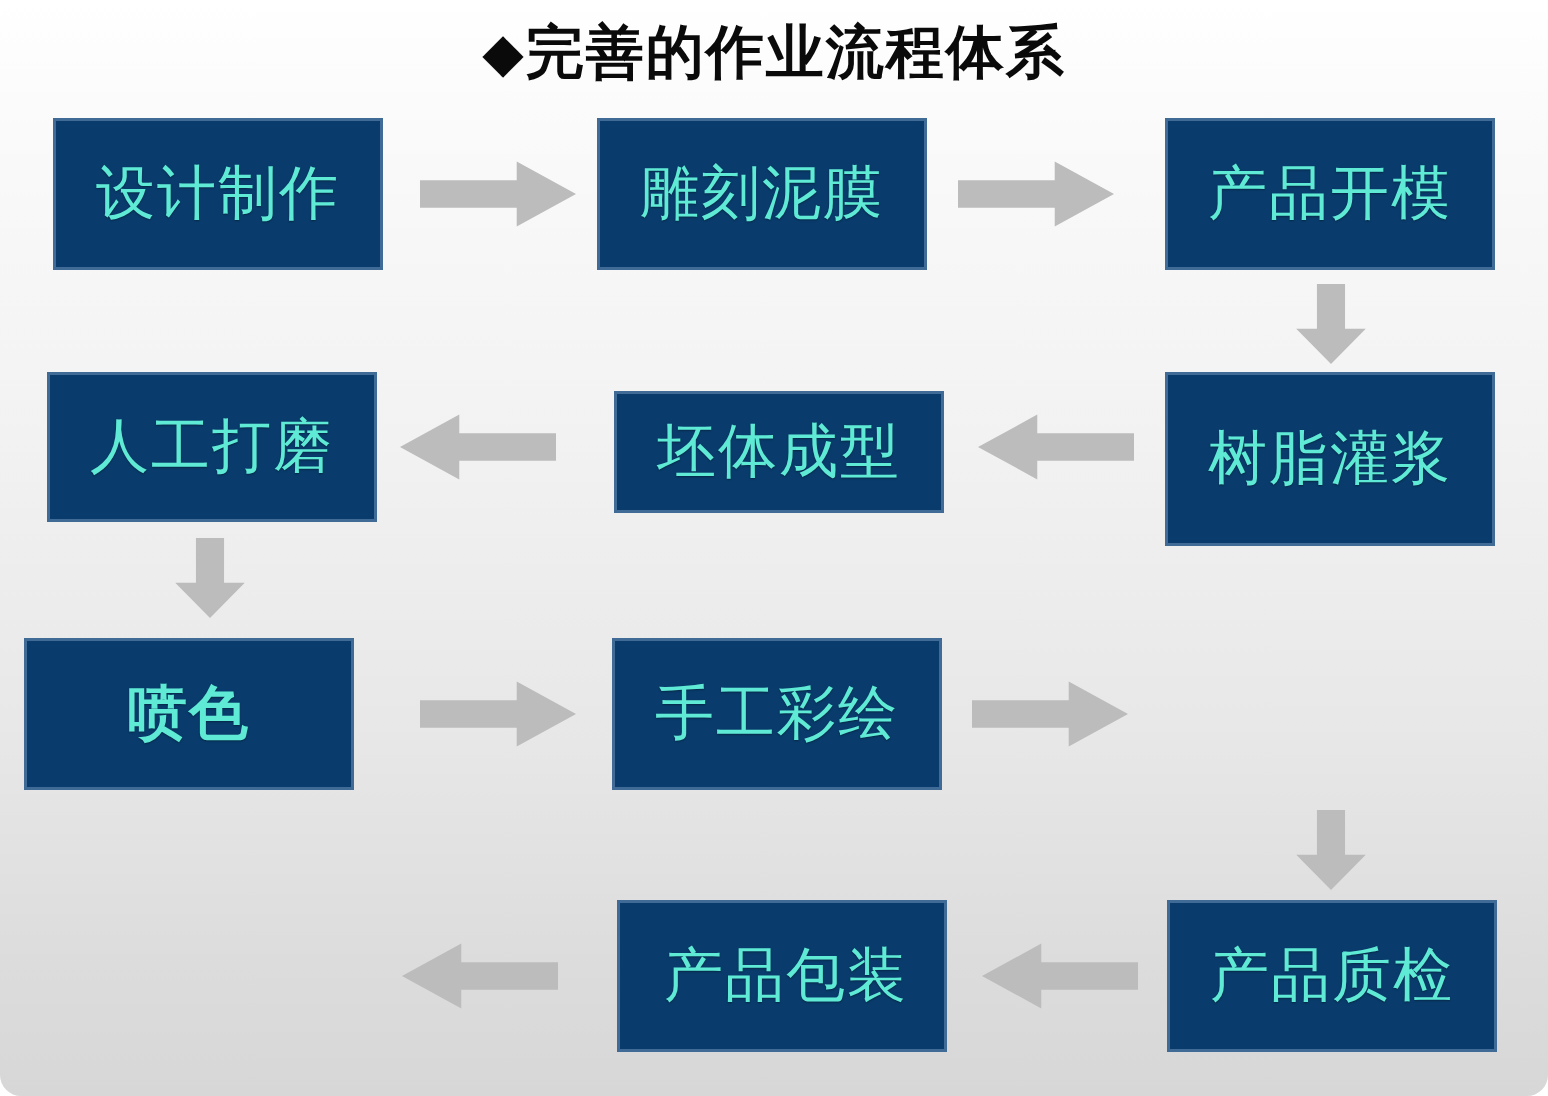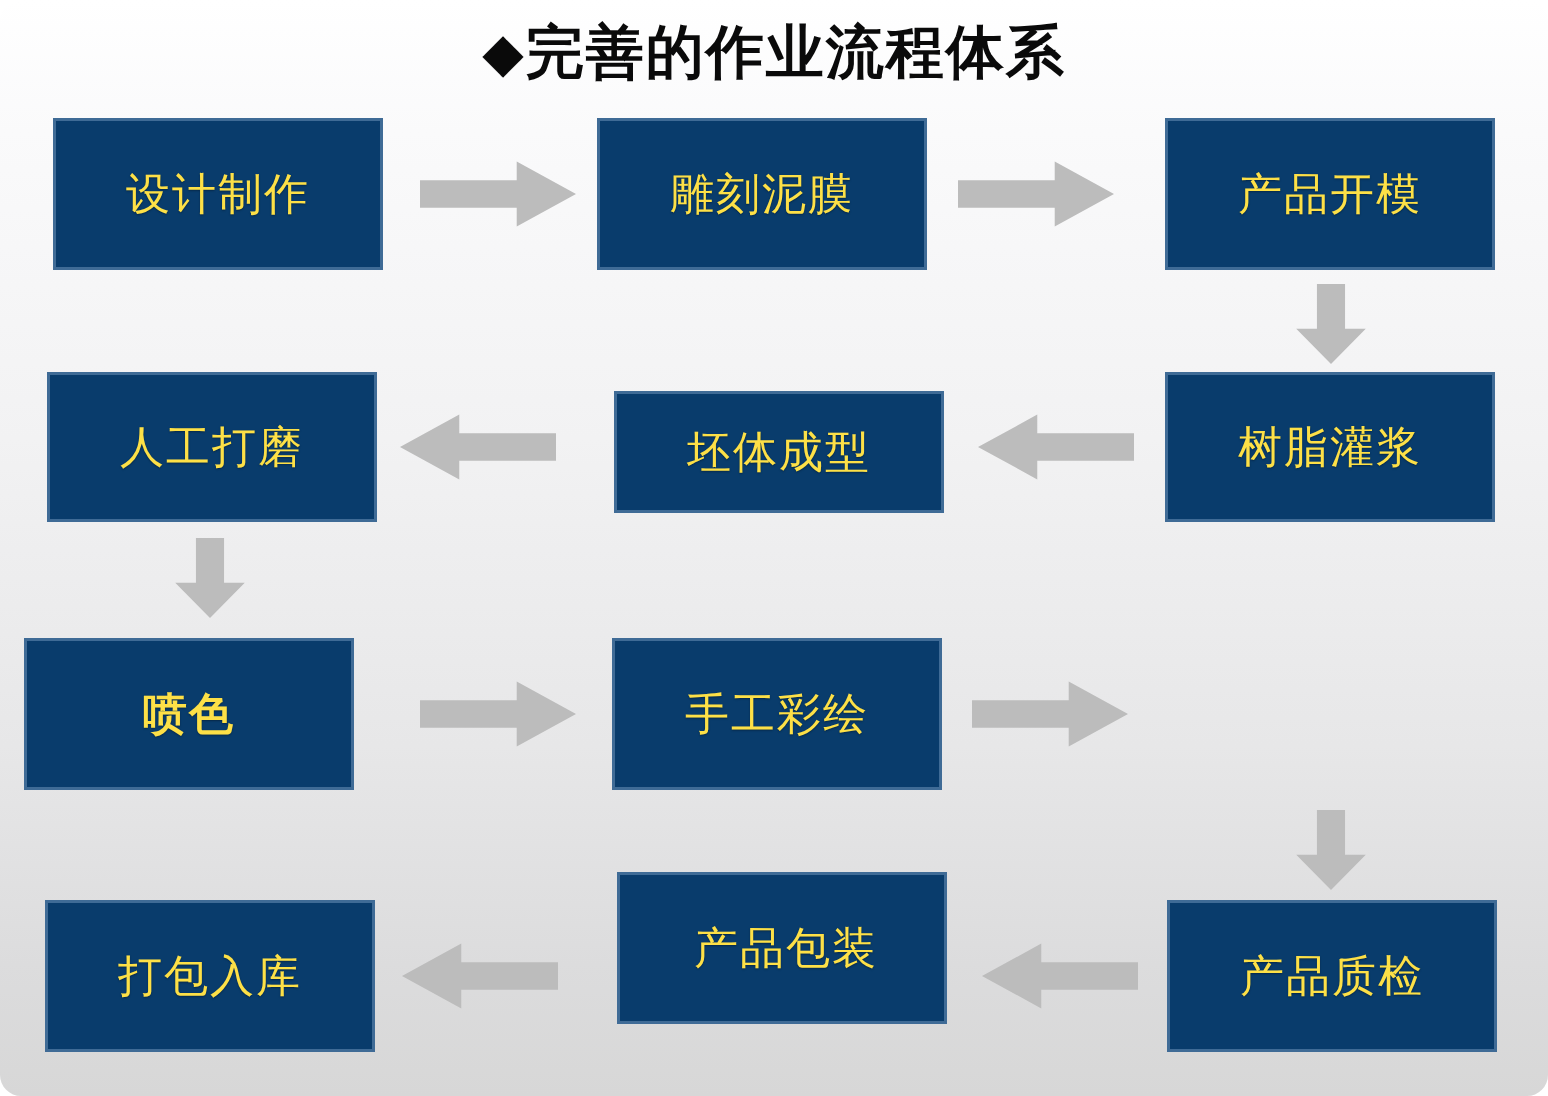--- a/index.html
+++ b/index.html
@@ -32,40 +32,40 @@
   }
   .box {
     position: absolute;
     width: 330px; height: 152px;
     background: #093c6c;
     border: 3px solid #3f6b96;
     box-sizing: border-box;
     display: flex;
     align-items: center;
     justify-content: center;
-    color: #fde047;
-    font-size: 44px;
+    color: #5eead4;
+    font-size: 59px;
     letter-spacing: 2px;
     text-shadow: 0 1px 2px rgba(0,0,0,0.35);
   }
   
   .b0  { left: 53px;   top: 118px; }
   .b1  { left: 597px;  top: 118px; }
   .b2  { left: 1165px; top: 118px; }
   
   .b3  { left: 47px;   top: 372px; height: 150px; }
   .b4  { left: 614px;  top: 391px; height: 122px; }
-  .b5  { left: 1165px; top: 372px; height: 150px; }
+  .b5  { left: 1165px; top: 372px; height: 174px; }
   
   .b6  { left: 24px;   top: 638px; font-weight: bold; }
   .b7  { left: 612px;  top: 638px; }
   .b8  { left: 1165px; top: 638px; }
   
   .b9  { left: 45px;   top: 900px; }
-  .b10 { left: 617px;  top: 872px; padding-left: 8px; }
+  .b10 { left: 617px;  top: 900px; padding-left: 8px; }
   .b11 { left: 1167px; top: 900px; }
 
   .arrow {
     position: absolute;
     background: #bcbcbc;
   }
   .arrow-right {
     width: 156px; height: 72px;
     clip-path: polygon(0 31%, 62% 31%, 62% 5%, 100% 50%, 62% 95%, 62% 69%, 0 69%);
   }
@@ -116,23 +116,20 @@
       <span>树脂灌浆</span>
     </div>
 
   <div class="box b6">
       <span>喷色</span>
     </div>
   <div class="box b7">
       <span>手工彩绘</span>
     </div>
 
-  <div class="box b9">
-      <span>打包入库</span>
-    </div>
   <div class="box b10">
       <span>产品包装</span>
     </div>
   <div class="box b11">
       <span>产品质检</span>
     </div>
 
   <div class="arrow arrow-right a1"></div>
   <div class="arrow arrow-right a2"></div>
   <div class="arrow arrow-down  a3"></div>

